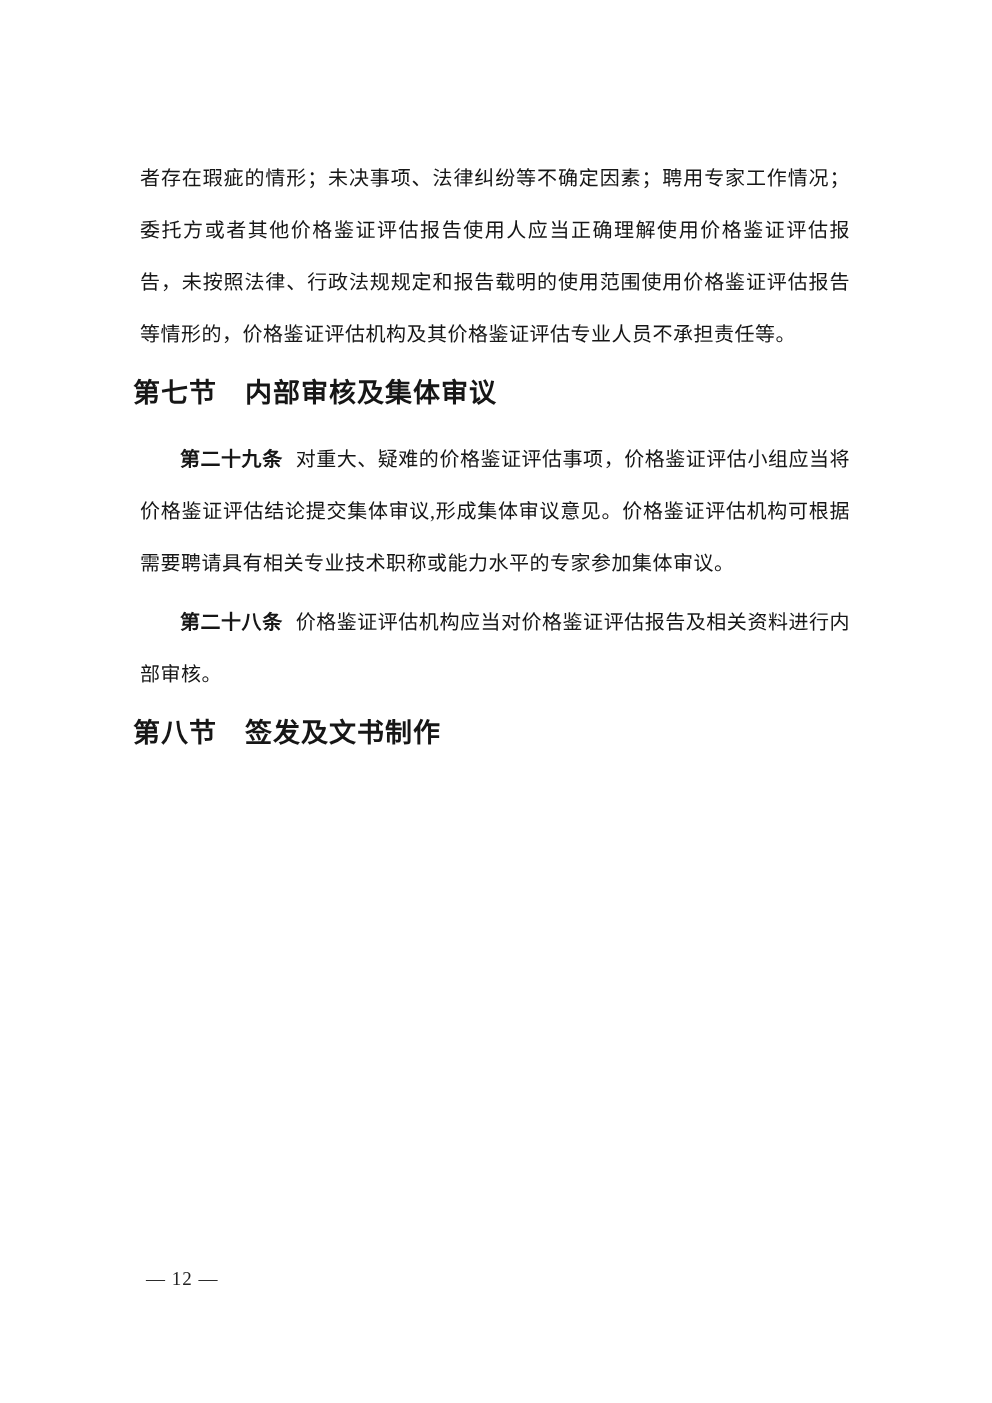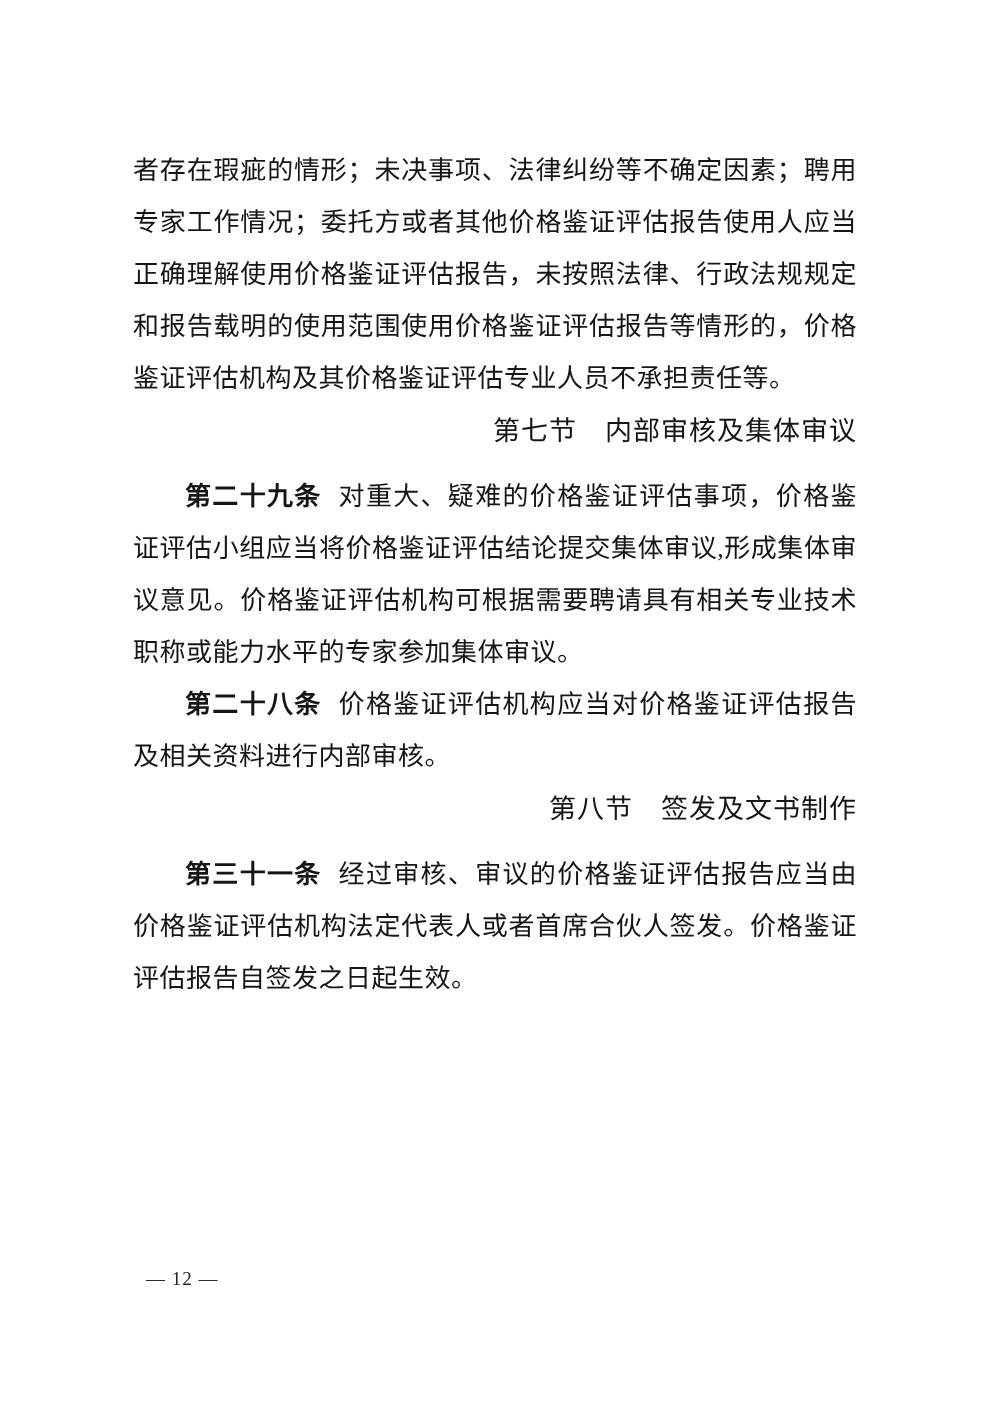--- a/index.html
+++ b/index.html
@@ -16,43 +16,43 @@
     font-family: "Liberation Serif", "DejaVu Serif", serif;
     color: #161616;
   }
   .content {
     position: absolute;
     left: 133px;
     top: 145px;
     width: 724px;
   }
   .body-para {
-    margin: 0;
-    font-size: 26px;
+    margin: 7px;
+    font-size: 20px;
     line-height: 52px;
     text-align: justify;
     text-justify: inter-character;
     letter-spacing: 0.5px;
   }
   .no-indent {
     text-indent: 0;
   }
   .article {
     text-indent: 2em;
   }
   .article-label {
     font-weight: bold;
     margin-right: 0.65em;
   }
   .section-heading {
     margin: 0 0 14px 0;
     font-size: 27px;
-    font-weight: normal;
+    font-weight: bold;
     line-height: 52px;
-    text-align: right;
+    text-align: left;
     letter-spacing: 1px;
   }
   .footer {
     position: absolute;
     left: 146px;
     top: 1264px;
     font-size: 19px;
     line-height: 30px;
     color: #222222;
     letter-spacing: 1px;
@@ -68,19 +68,18 @@
 
     <h2 class="section-heading">第七节　内部审核及集体审议</h2>
 
     <p class="body-para article"><span class="article-label">第二十九条</span><span>对重大、疑难的价格鉴证评估事项，价格鉴证评估小组应当将价格鉴证评估结论提交集体审议,形成集体审议意见。价格鉴证评估机构可根据需要聘请具有相关专业技术职称或能力水平的专家参加集体审议。</span></p>
 
     <p class="body-para article"><span class="article-label">第二十八条</span><span>价格鉴证评估机构应当对价格鉴证评估报告及相关资料进行内部审核。</span></p>
 
 
     <h2 class="section-heading">第八节　签发及文书制作</h2>
 
-    <p class="body-para article"><span class="article-label">第三十一条</span><span>经过审核、审议的价格鉴证评估报告应当由价格鉴证评估机构法定代表人或者首席合伙人签发。价格鉴证评估报告自签发之日起生效。</span></p>
 
 
   </div>
 
   <div class="footer">— 12 —</div>
 </div>
 
 </body></html>

